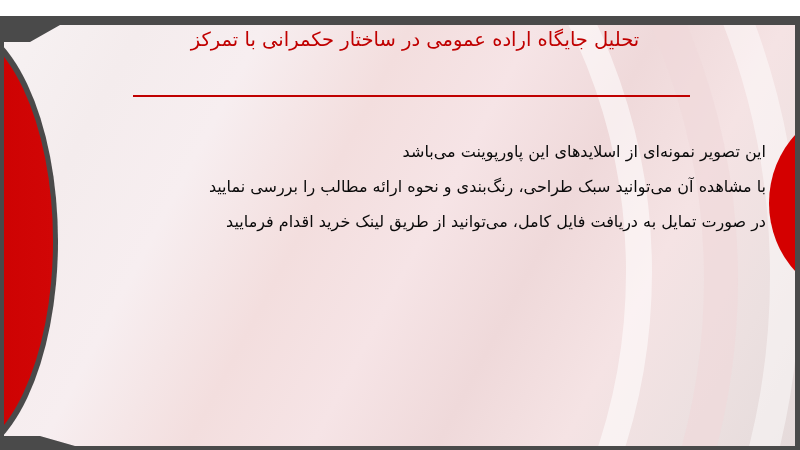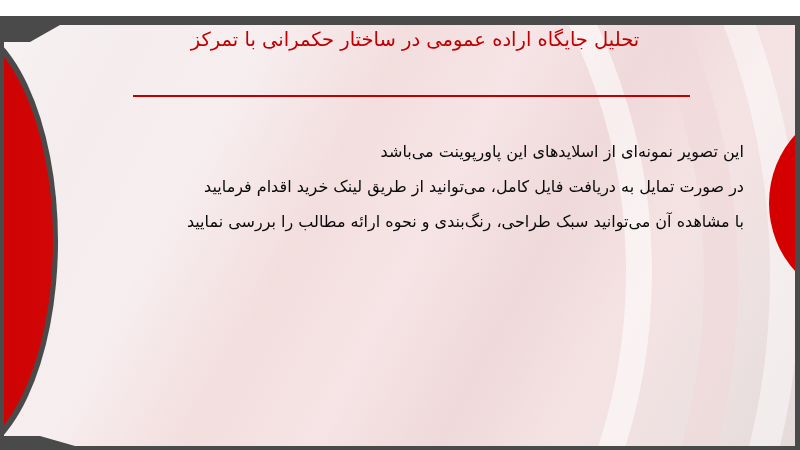--- a/index.html
+++ b/index.html
@@ -128,21 +128,21 @@
     left: 133px;
     top: 79px;
     width: 557px;
     height: 0;
     border-top: 2px solid #c00000;
   }
 
   
   .body-block {
     position: absolute;
-    right: 56px;
+    right: 34px;
     top: 118px;
     width: 660px;
     text-align: right;
     direction: rtl;
   }
   .body-line {
     color: #0a0a0a;
     font-size: 16px;
     line-height: 35px;
     white-space: nowrap;
@@ -183,17 +183,17 @@
   <div class="edge-left-top"></div>
 
   <div class="title-block">
     <div class="title-line">تحلیل جایگاه اراده عمومی در ساختار حکمرانی با تمرکز</div>
   </div>
 
   <div class="title-rule"></div>
 
   <div class="body-block">
     <div class="body-line">این تصویر نمونه‌ای از اسلایدهای این پاورپوینت می‌باشد</div>
+    <div class="body-line">با مشاهده آن می‌توانید سبک طراحی، رنگ‌بندی و نحوه ارائه مطالب را بررسی نمایید</div>
     <div class="body-line">در صورت تمایل به دریافت فایل کامل، می‌توانید از طریق لینک خرید اقدام فرمایید</div>
-    <div class="body-line">با مشاهده آن می‌توانید سبک طراحی، رنگ‌بندی و نحوه ارائه مطالب را بررسی نمایید</div>
   </div>
 
 </div>
 
 </body></html>

